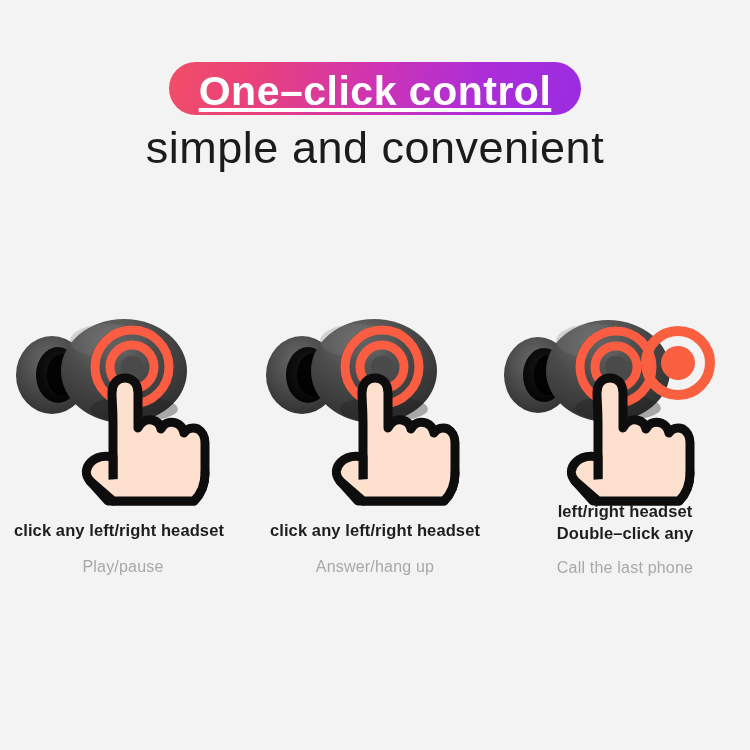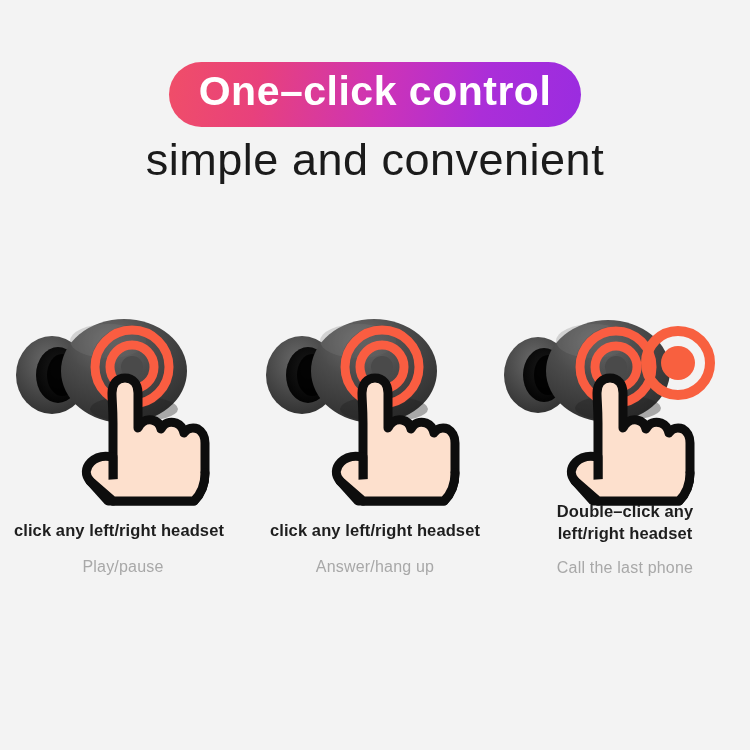--- a/index.html
+++ b/index.html
@@ -16,29 +16,30 @@
   }
 
   
   .header {
     width: 750px;
     padding-top: 62px;
     text-align: center;
   }
   .title-badge {
     display: inline-block;
-    padding: 7px 30px 14px 30px;
+    padding: 7px 30px 2px 30px;
     border-radius: 40px;
     background: linear-gradient(100deg, #f04e68 0%, #e8417c 22%, #cc33b8 52%, #ab2ed8 76%, #9a2ce0 100%);
     color: #ffffff;
     font-size: 41px;
     font-weight: bold;
     letter-spacing: 0.5px;
     line-height: 1.08;
     white-space: nowrap;
+    text-decoration: underline;
   }
   .subtitle {
     margin-top: 8px;
     font-size: 45px;
     color: #1b1b1b;
     font-weight: normal;
     letter-spacing: 0.5px;
     line-height: 1.1;
   }
 
@@ -330,20 +331,20 @@
                    L98 152
                    C89 150 81 152 76 157
                    C70 163 70 170 75 176
                    L93 196 Z" fill="#fde0cd" stroke="#0d0d0d" stroke-width="9" stroke-linejoin="round" stroke-linecap="round"></path>
           <path d="M75 176 L98 196 L179 196 C186 189 190 180 190 168" fill="#fde0cd" stroke="#0d0d0d" stroke-width="9" stroke-linejoin="round" stroke-linecap="round"></path>
         </g>
       </svg>
     </div>
     <div class="caption-wrap">
       <div class="caption-main two-line">
+        <div>left/right headset</div>
         <div>Double–click any</div>
-        <div>left/right headset</div>
       </div>
       <div class="caption-sub">Call the last phone</div>
     </div>
   </div>
 
 </div>
 
 </body></html>

